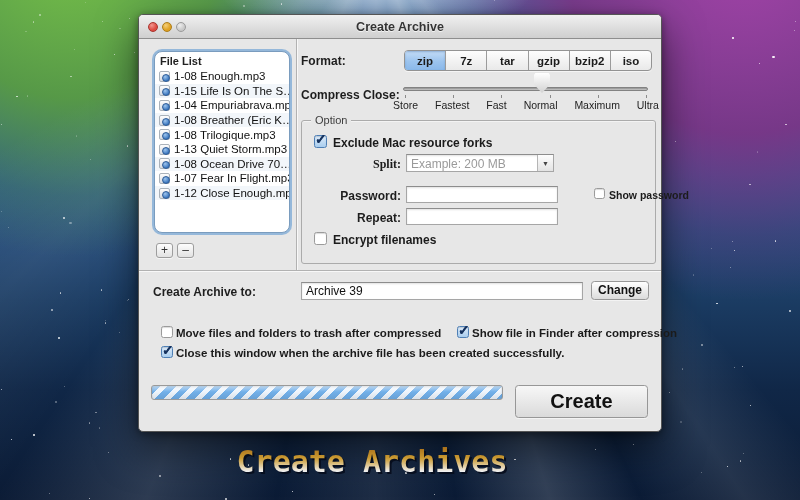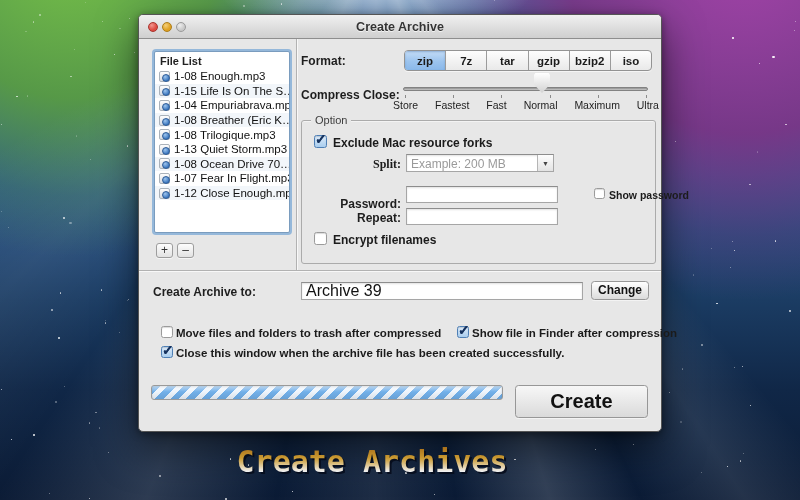--- a/index.html
+++ b/index.html
@@ -53,21 +53,21 @@
   .tl.red    { left:9px;  background:radial-gradient(circle at 35% 30%, #f2958e, #dd4a41 60%); border:1px solid #a8342e; }
   .tl.yellow { left:23px; background:radial-gradient(circle at 35% 30%, #f4cf7a, #dfa123 60%); border:1px solid #ad7d19; }
   .tl.gray   { left:37px; background:radial-gradient(circle at 35% 30%, #ededed, #c7c7c7 65%); border:1px solid #9a9a9a; }
 
   .divider-v { position:absolute; left:157px; top:24px; width:1px; height:231px; background:#b2b2b2; box-shadow:1px 0 0 rgba(255,255,255,0.7); }
   .divider-h { position:absolute; left:0; top:255px; width:100%; height:1px; background:#b2b2b2; box-shadow:0 1px 0 rgba(255,255,255,0.7); }
 
   
   .filelist {
     position:absolute; left:15px; top:36px; width:136px; height:182px;
-    background:#fff; border:1px solid #7a9cbe; border-radius:2px;
+    background:#fff; border:1px solid #7a9cbe; border-radius:8px;
     box-shadow:0 0 0 2px rgba(122,168,214,0.75);
     overflow:hidden;
   }
   .filelist-header { font-size:11px; font-weight:700; color:#222; padding:3px 0 2px 5px; }
   .fl-row { display:flex; align-items:center; height:14.6px; padding-left:4px; font-size:11.5px; color:#111; white-space:nowrap; overflow:hidden; }
   .fl-row.alt { background:#f2f6fa; }
   .audio-ic {
     flex:0 0 11px; width:11px; height:11px; margin-right:4px; border-radius:2px;
     background:linear-gradient(180deg,#fdfdfd,#d9dde2); border:0.5px solid #aab2ba;
     position:relative;
@@ -128,21 +128,21 @@
   .cb.big { width:13px; height:13px; }
   .cb .mark { display:none; }
   .cb.checked { background:linear-gradient(180deg,#dcebfa,#a9cdee); border-color:#4e7fb5; }
   .cb.checked .mark { display:block; position:absolute; left:0px; top:-5px;
     font-size:14px; font-weight:900; color:#16325e; text-shadow:0 0 0.5px #16325e; }
 
   .cb-label { position:absolute; font-size:11.5px; font-weight:700; color:#1b1b1b; white-space:nowrap; }
 
   
   .tfield { position:absolute; background:#fff; border:1px solid #a6a6a6; border-top-color:#8d8d8d;
-    font-family:"Liberation Sans", sans-serif; font-size:16px; color:#111; padding:0 4px;
+    font-family:"Liberation Sans", sans-serif; font-size:12px; color:#111; padding:0 4px;
     box-shadow:inset 0 1px 2px rgba(0,0,0,0.12); outline:none; }
 
   .combo { position:absolute; left:267px; top:139px; width:148px; height:18px;
     background:#fff; border:1px solid #a6a6a6; border-top-color:#8d8d8d; display:flex;
     box-shadow:inset 0 1px 2px rgba(0,0,0,0.12); }
   .combo .ph { flex:1; font-size:12px; color:#9a9a9a; padding:2px 0 0 4px; white-space:nowrap; overflow:hidden; }
   .combo .arrow-btn { flex:0 0 16px; border-left:1px solid #b5b5b5;
     background:linear-gradient(180deg,#fdfdfd,#e3e3e3); display:flex; align-items:center; justify-content:center;
     font-size:7px; color:#444; }
 
@@ -451,21 +451,21 @@
     <div class="cb-label" style="left:194px; top:121px; font-size:12px;">Exclude Mac resource forks</div>
 
     <div class="lbl-r" style="left:162px; top:142px; width:100px;font-family:Liberation Serif, serif;">Split:</div>
     <div class="combo">
       <span class="ph">Example: 200 MB</span>
       <span class="arrow-btn">
           <span>▼</span>
         </span>
     </div>
 
-    <div class="lbl-r" style="left:162px; top:182px; width:100px;padding-left:36px;">Password:</div>
+    <div class="lbl-r" style="left:162px; top:174px; width:100px;padding-left:36px;">Password:</div>
     <input class="tfield" style="left: 267px; top: 171px; width: 152px; height: 17px;" type="password" value="">
     <span class="cb" style="left:455px; top:173px; width:11px; height:11px;">
       </span>
     <div class="cb-label" style="left:470px; top:174px; font-size:10.5px;">Show password</div>
 
     <div class="lbl-r" style="left:162px; top:196px; width:100px;">Repeat:</div>
     <input class="tfield" style="left: 267px; top: 193px; width: 152px; height: 17px;" type="password" value="">
 
     <span class="cb big" style="left:175px; top:217px;">
       </span>

